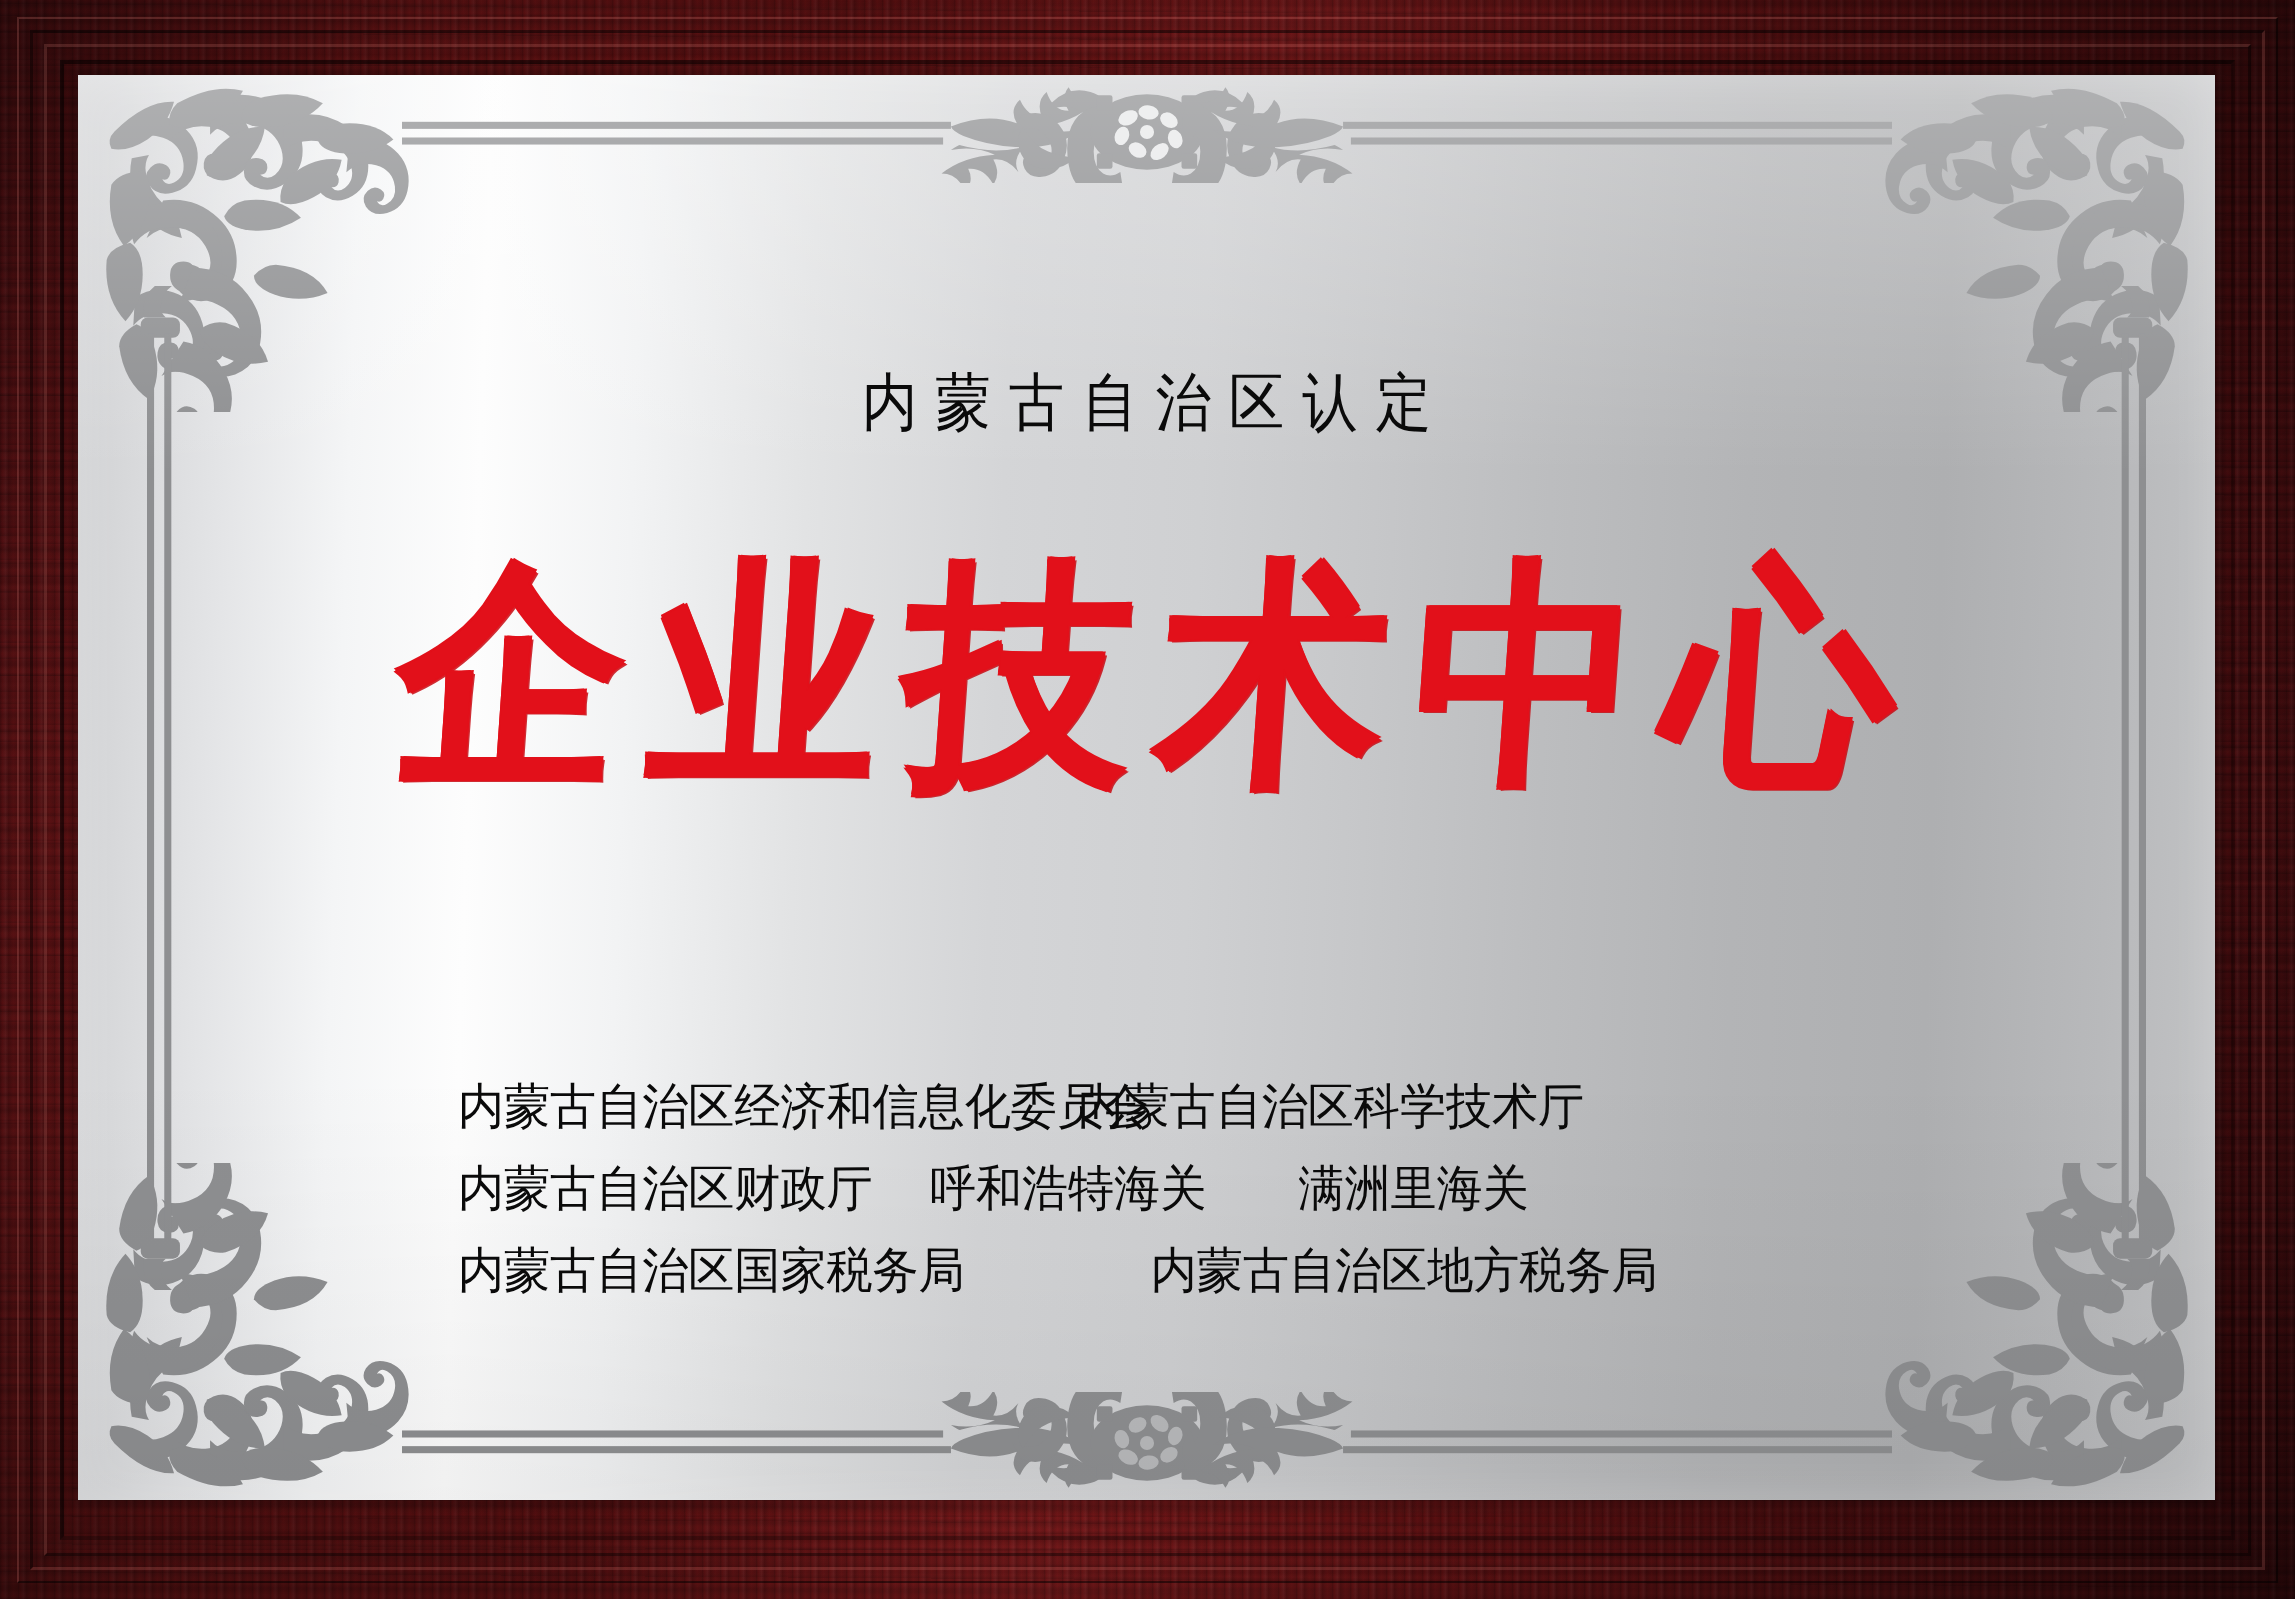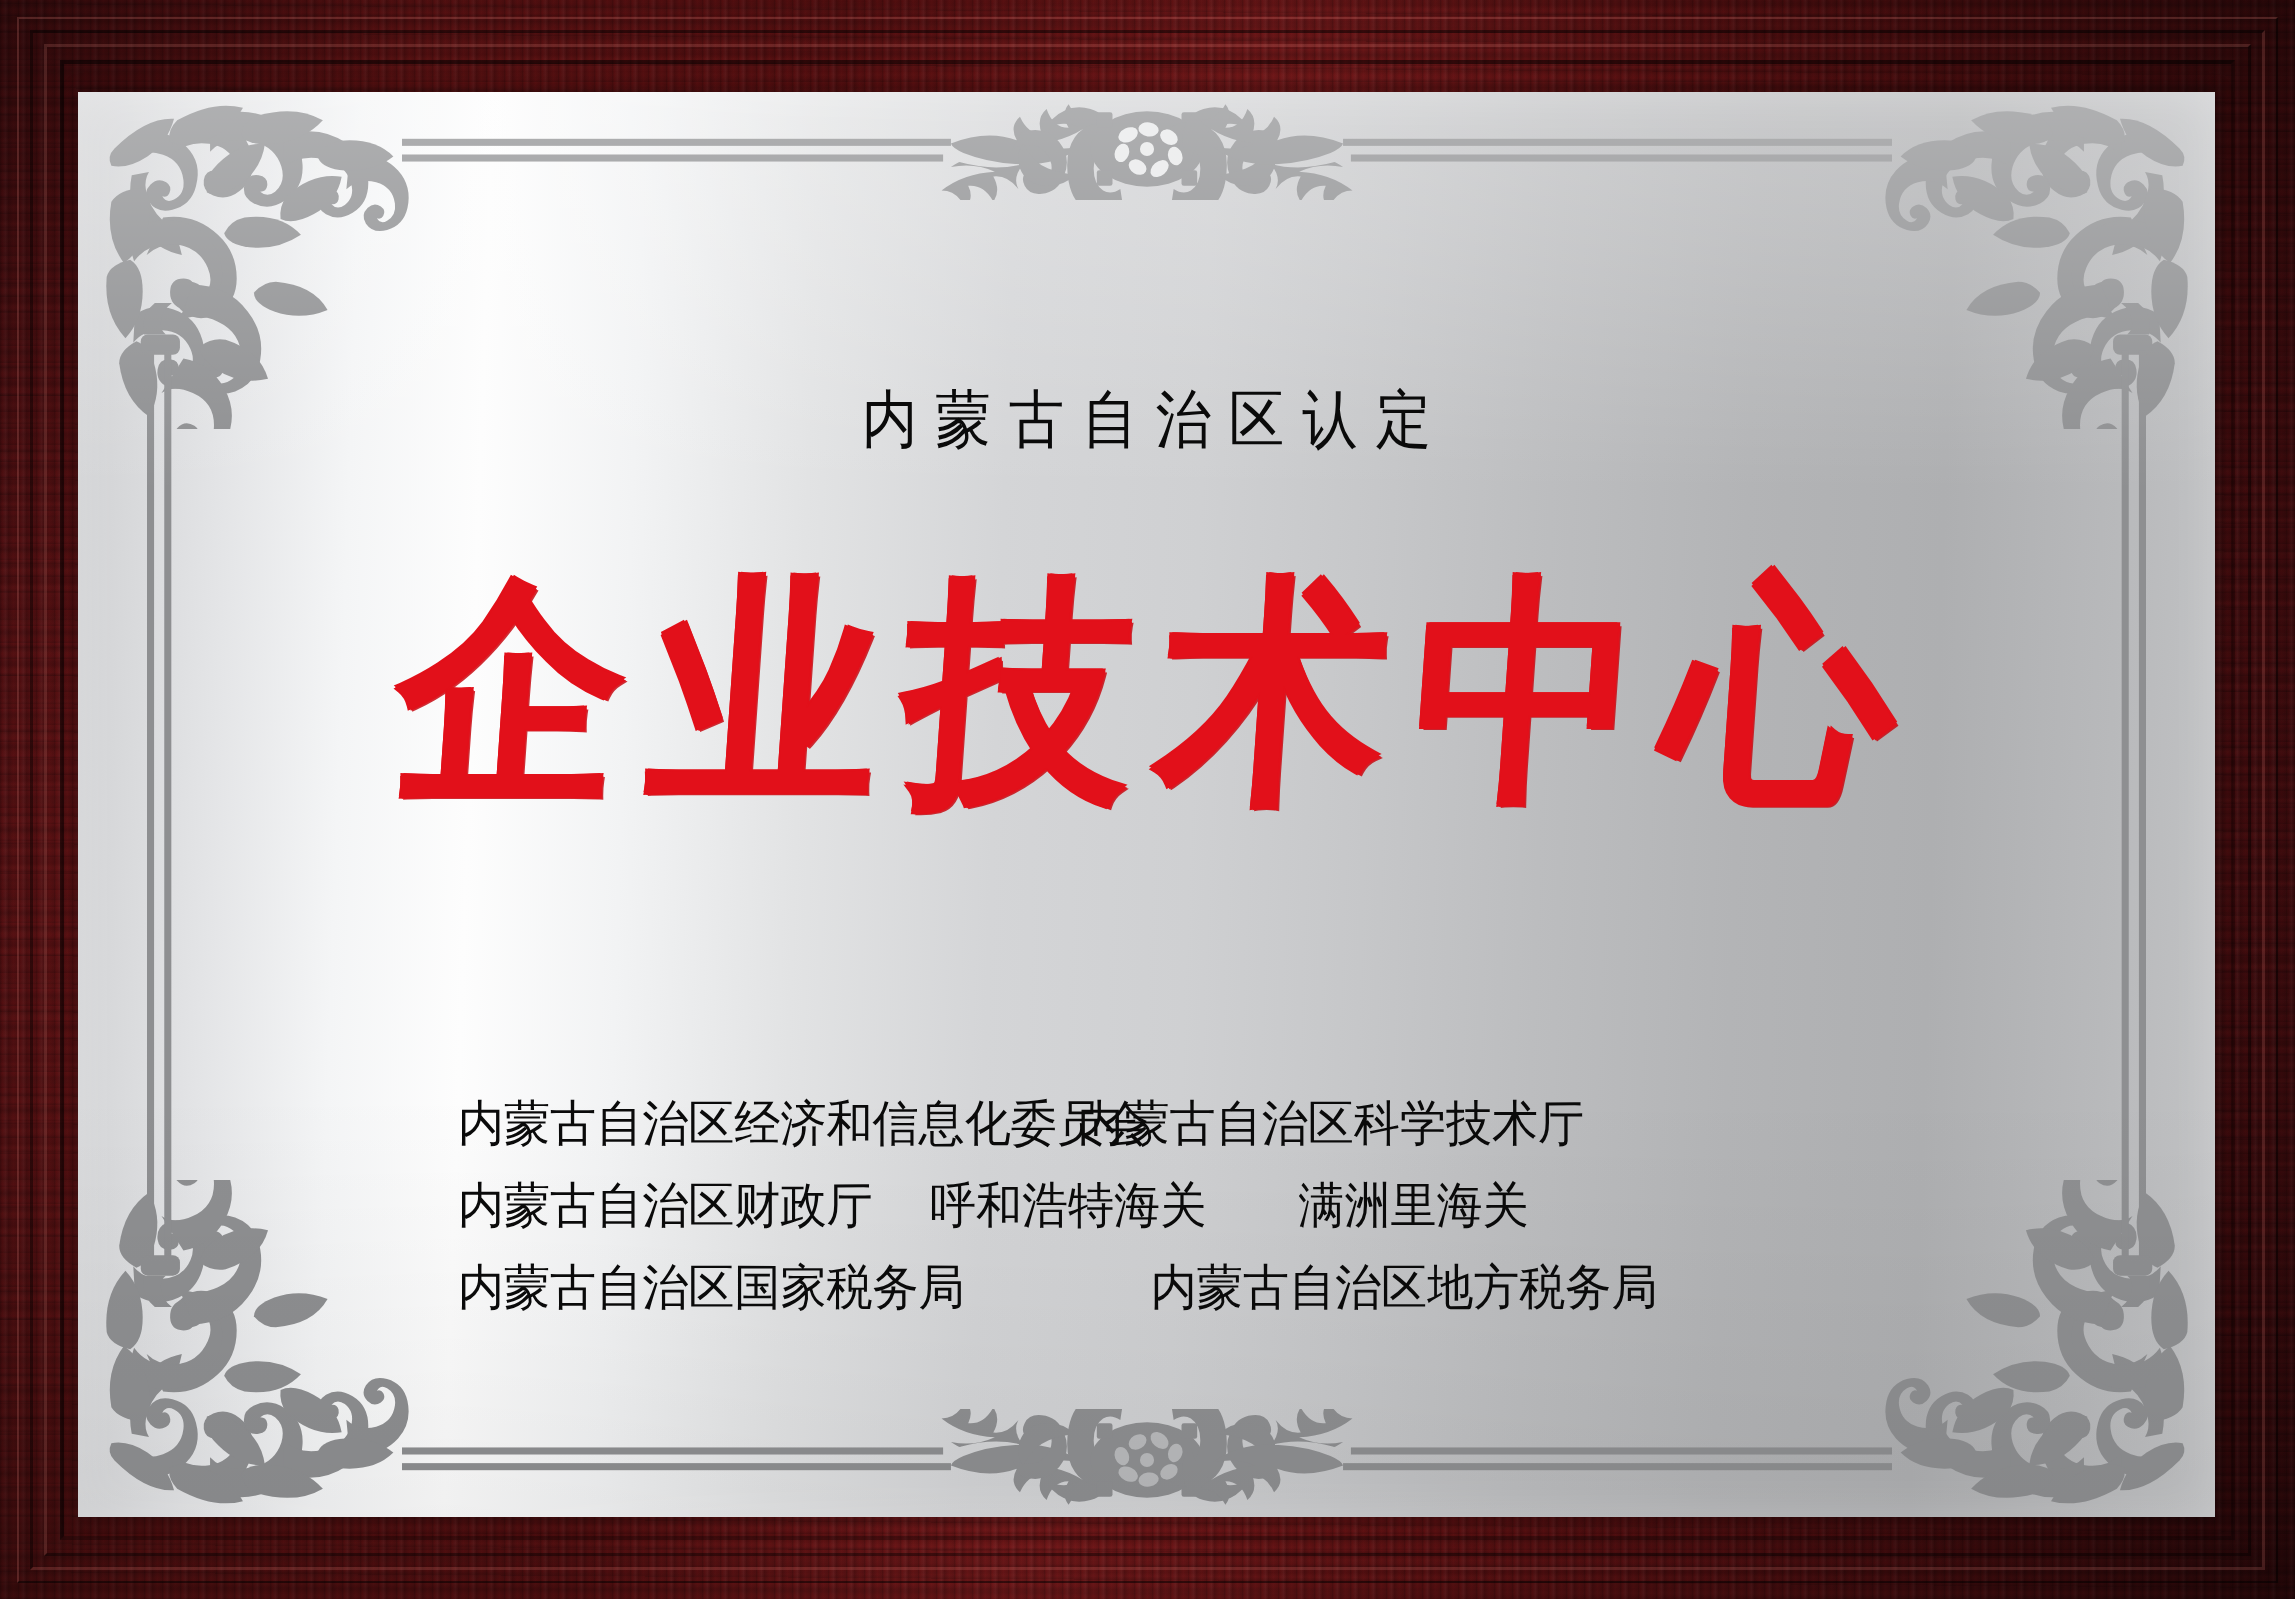--- a/index.html
+++ b/index.html
@@ -58,21 +58,21 @@
   .bevel.b3{ left:44px; top:44px; right:44px; bottom:44px;
     border-width:3.1px;
     border-color:rgba(255,160,150,.16) rgba(0,0,0,.38) rgba(0,0,0,.38) rgba(255,160,150,.16);}
   .bevel.b4{ left:60px; top:60px; right:60px; bottom:60px;
     border-width:4.7px;
     border-color:rgba(0,0,0,.50) rgba(0,0,0,.25) rgba(0,0,0,.25) rgba(0,0,0,.50);}
 
   
   .plate{
     position:absolute;
-    left:78px; top:92px;
+    left:78px; top:75px;
     width:2137px; height:1425px;
     background:
       linear-gradient(92deg,
         #cfd0d2 0%,
         #e3e4e6 7%,
         #f4f5f6 13%,
         #fdfdfd 19%,
         #f2f3f4 26%,
         #e2e3e4 34%,
         #d4d5d7 43%,

